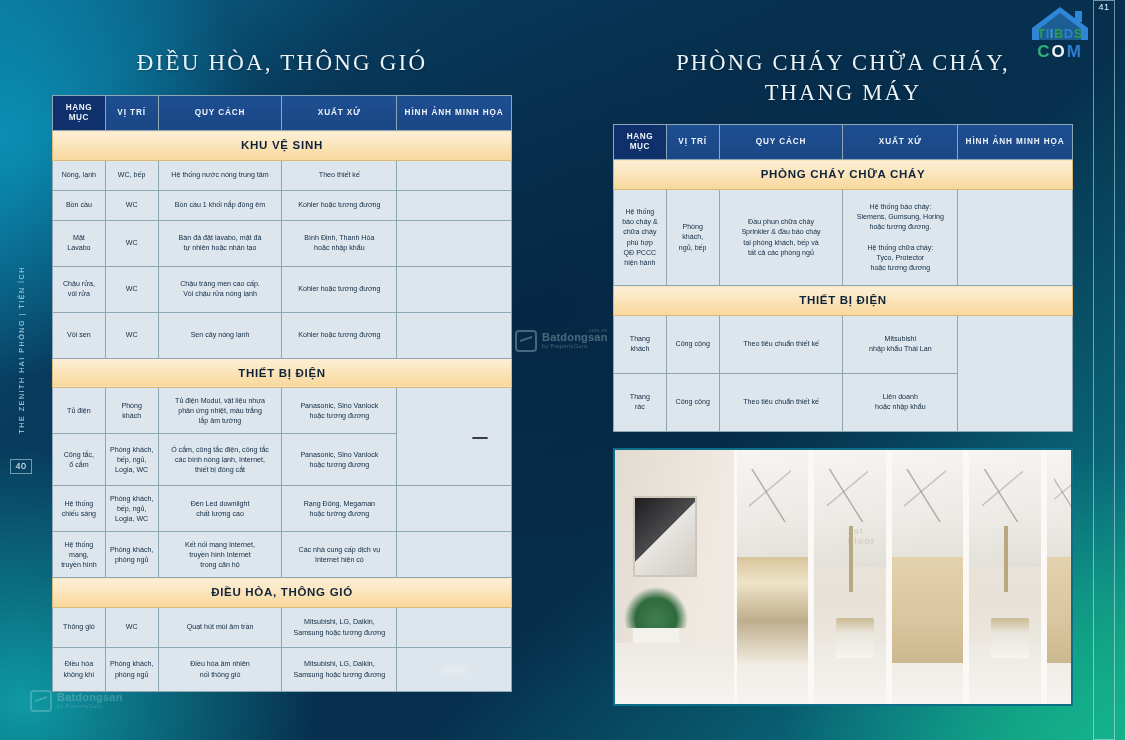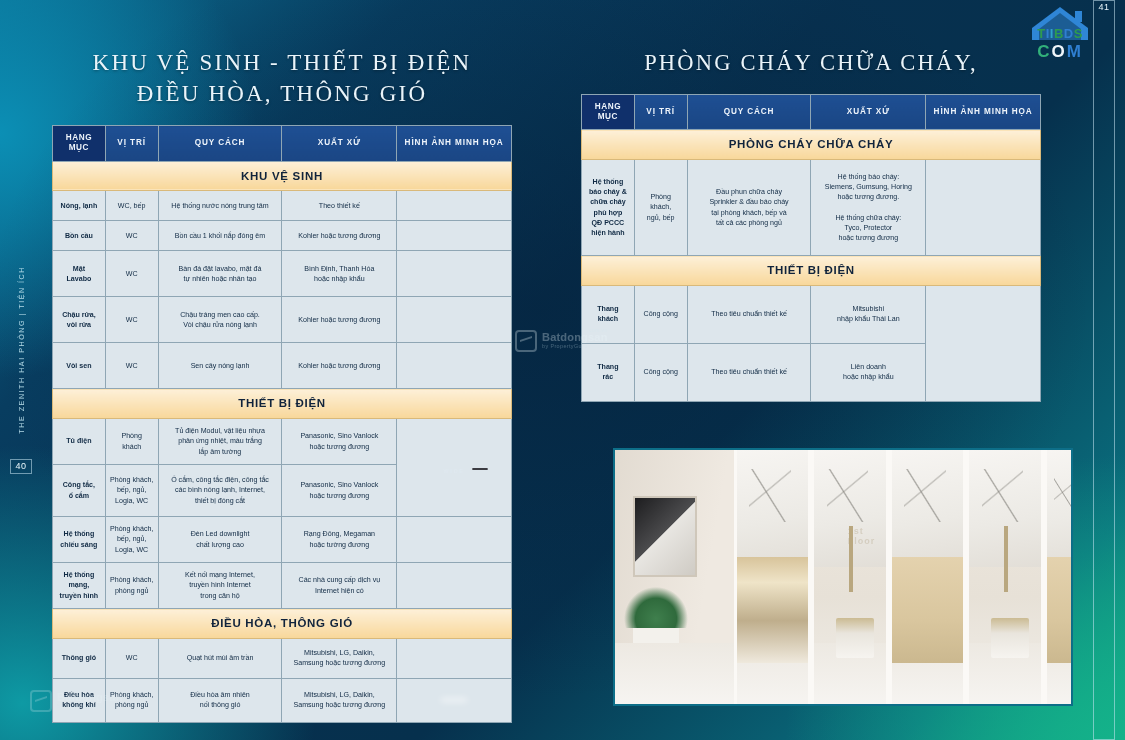--- a/index.html
+++ b/index.html
@@ -48,21 +48,21 @@
   .logo .house { position:absolute; top:2px; left:14px; }
   .logo .txt { position:absolute; left:0; width:100%; text-align:center; font-weight:700; }
   .logo .line1 { top: 22px; font-size: 13px; letter-spacing: .5px; }
   .logo .line2 { top: 38px; font-size: 17px; letter-spacing: 2px; }
   .g1 { color:#2e9b4f; } .g2 { color:#2f7fd1; } .g3 { color:#30a3c9; }
   .g4 { color:#32b07a; } .g5 { color:#f0f6fa; } .g6 { color:#2f7fd1; }
 
   
   .panel { position: absolute; }
   .panel-left  { left: 52px;  top: 48px; width: 460px; }
-  .panel-right { left: 581px; top: 48px; width: 460px; }
+  .panel-right { left: 613px; top: 48px; width: 460px; }
 
   .deck-title {
     text-align: center; color: #eaf4fa; font-family: "Liberation Serif", serif;
     font-weight: 400; letter-spacing: 2.2px; line-height: 1.33;
     font-size: 23px; text-shadow: 0 1px 3px rgba(0,0,0,.35);
     margin-bottom: 16px;
   }
   .panel-right .deck-title { font-size: 22.5px; }
 
   
@@ -84,21 +84,21 @@
     color: #10233b; font-weight: 700; font-size: 11.5px;
     letter-spacing: .7px; text-align: center; padding: 6px 0;
     border-color: #d9b97a;
   }
 
   tbody td {
     background: #dde6ec; color: #102a44;
     font-size: 7.1px; line-height: 1.45; text-align: center;
     padding: 5px 3px; vertical-align: middle;
   }
-  tbody td.c1 { font-weight: 700; }
+  tbody td.c1 { font-weight: 400; }
   tbody td.img { background:#dde6ec; padding:0; }
 
   
   col.w1 { width: 11.5%; }
   col.w2 { width: 11.5%; }
   col.w3 { width: 27%; }
   col.w4 { width: 25%; }
   col.w5 { width: 25%; }
 
   
@@ -215,21 +215,20 @@
     <path d="M29 1 L57 22 L57 34 L1 34 L1 22 Z" fill="#2f86d6"></path>
     <rect x="44" y="5" width="7" height="11" fill="#2f86d6"></rect>
     <path d="M29 7 L50 23 L50 34 L8 34 L8 23 Z" fill="#0c3c5e" opacity=".55"></path>
   </svg>
   <div class="txt line1"><span class="g1">T</span><span class="g2">I</span><span class="g3">I</span><span class="g1">B</span><span class="g2">D</span><span class="g1">S</span></div>
   <div class="txt line2"><span class="g4">C</span><span class="g5">O</span><span class="g6">M</span></div>
 </div>
 
 <div class="panel panel-left">
   <div class="deck-title">
-    <div>KHU VỆ SINH - THIẾT BỊ ĐIỆN</div>
     <div>ĐIỀU HÒA, THÔNG GIÓ</div>
   </div>
 
   <table class="spec">
     <colgroup>
         <col class="w1">
         <col class="w2">
         <col class="w3">
         <col class="w4">
         <col class="w5">
@@ -379,20 +378,21 @@
             <span class="ph ph-ceil"></span>
           </td>
       </tr>
     </tbody>
   </table>
 </div>
 
 <div class="panel panel-right">
   <div class="deck-title">
     <div>PHÒNG CHÁY CHỮA CHÁY,</div>
+    <div>THANG MÁY</div>
   </div>
 
   <table class="spec">
     <colgroup>
         <col class="w1">
         <col class="w2">
         <col class="w3">
         <col class="w4">
         <col class="w5">
       </colgroup>

